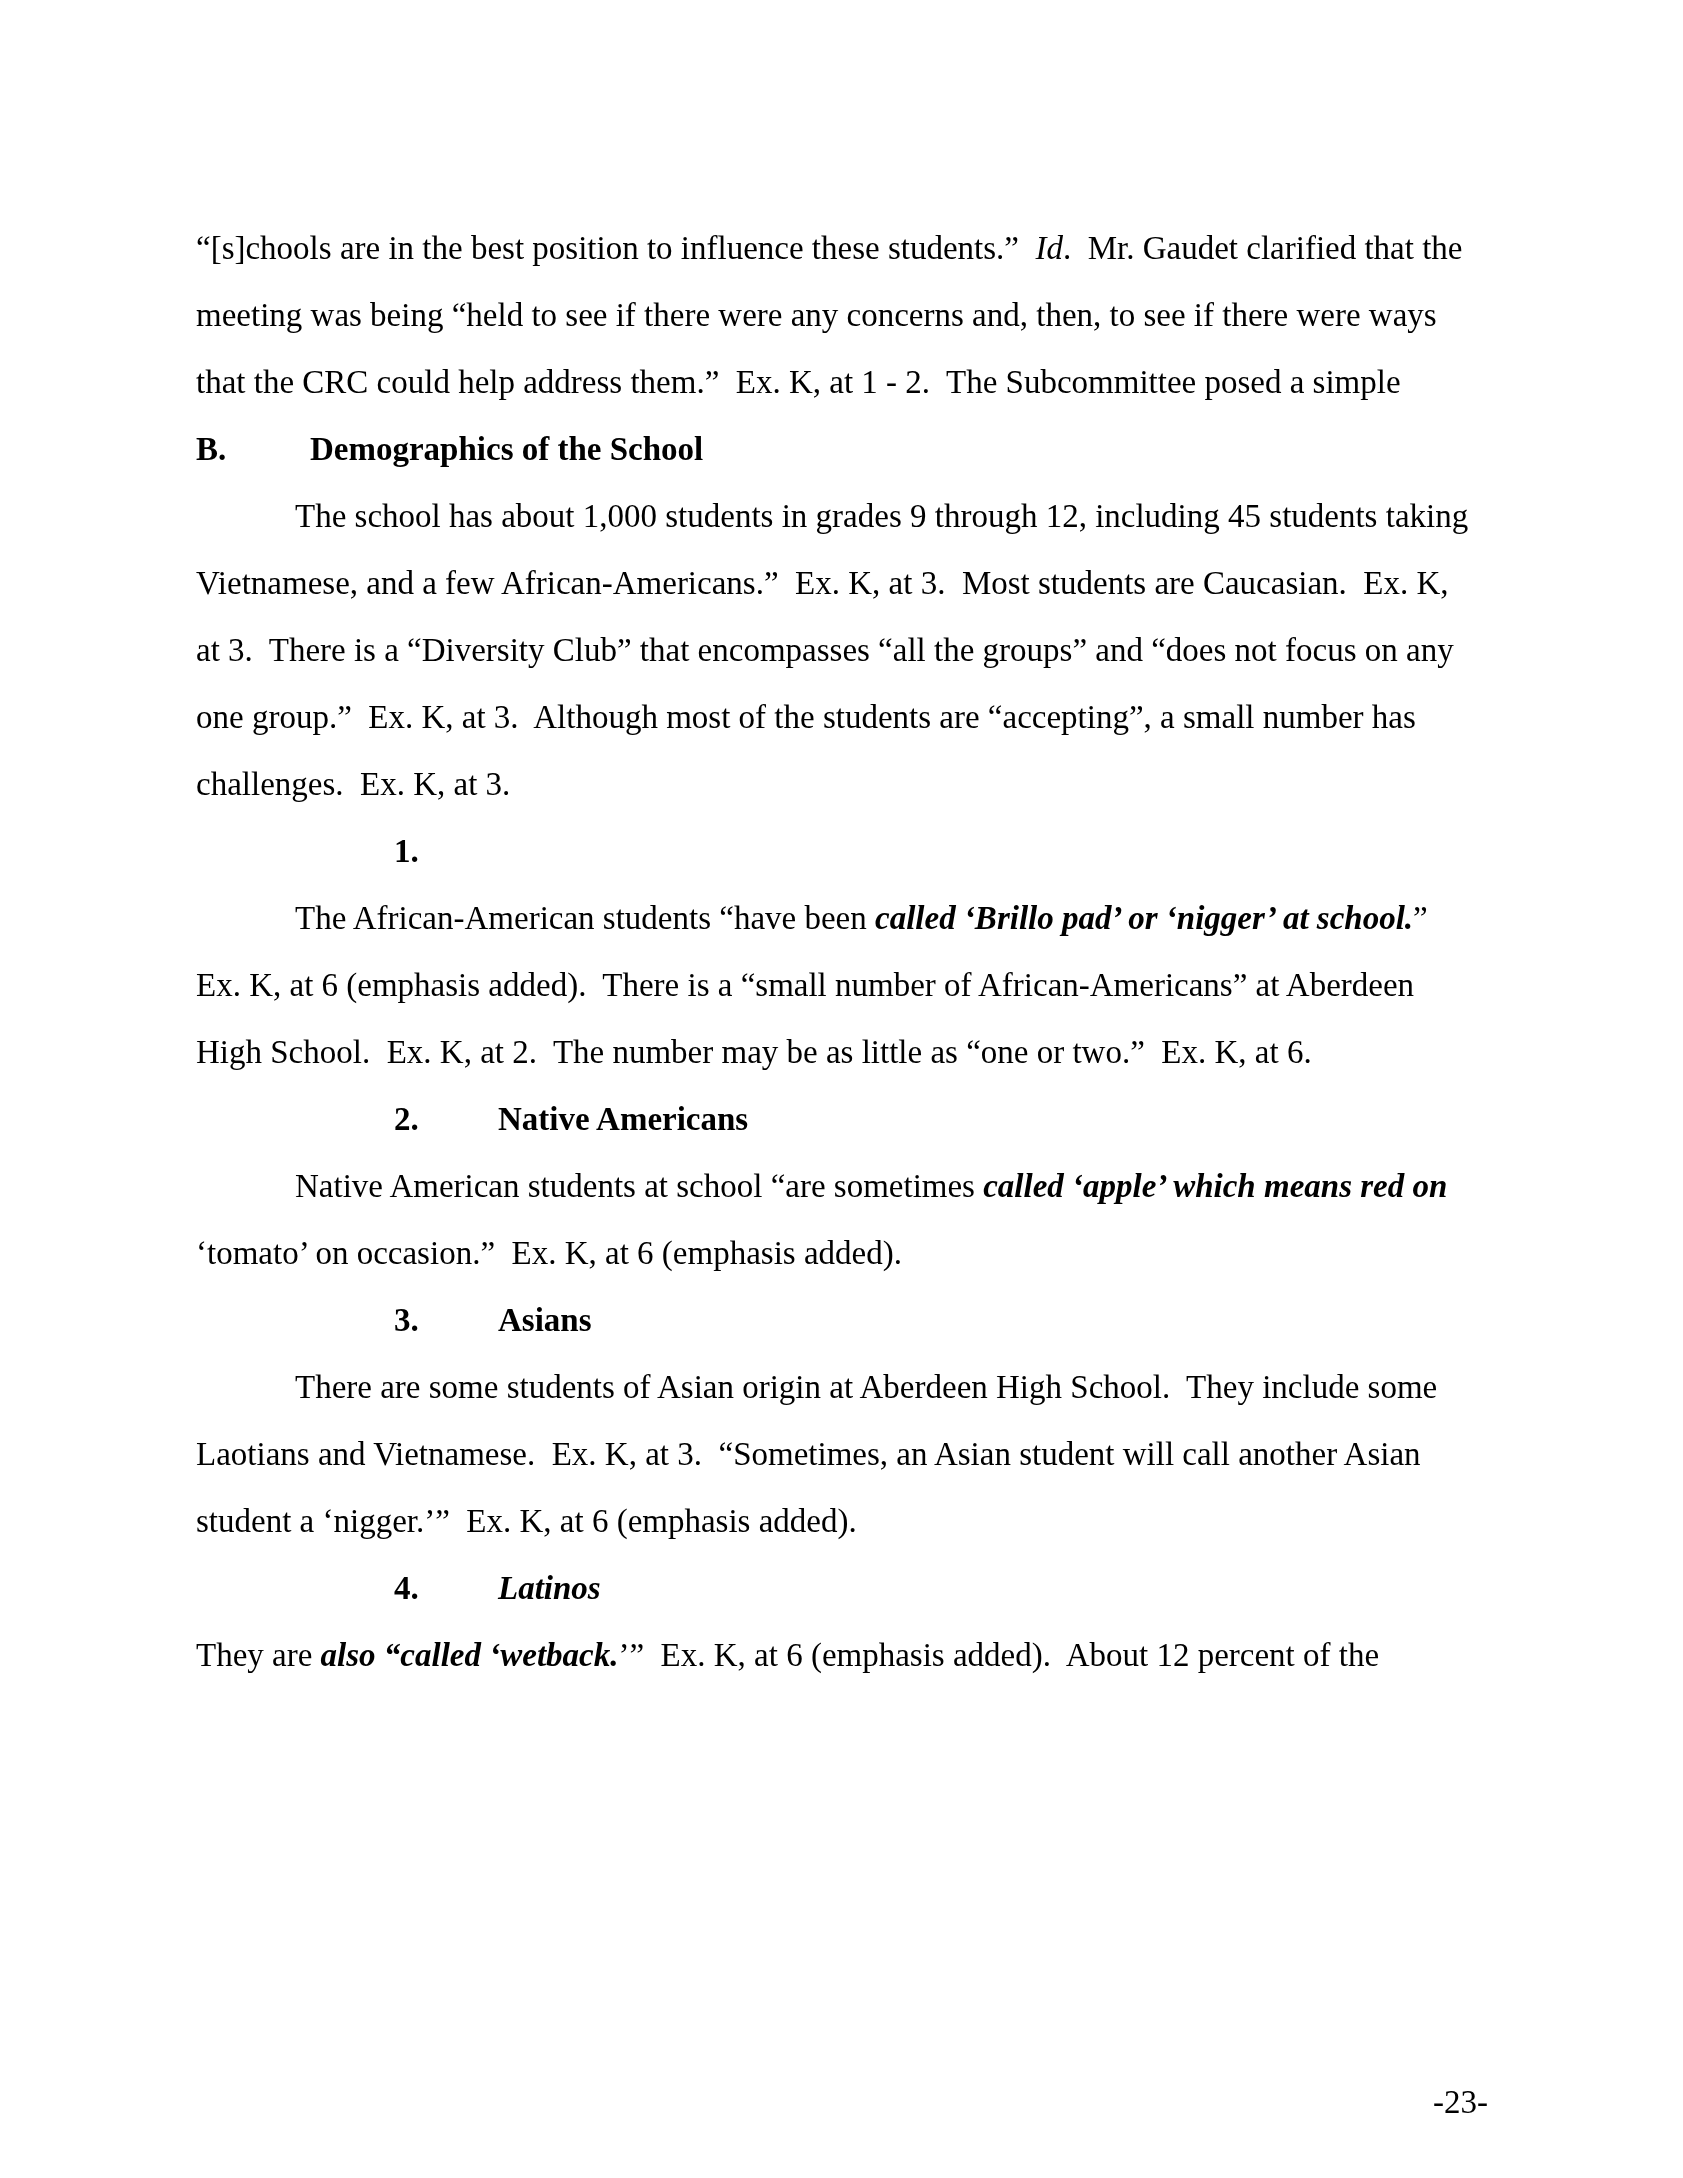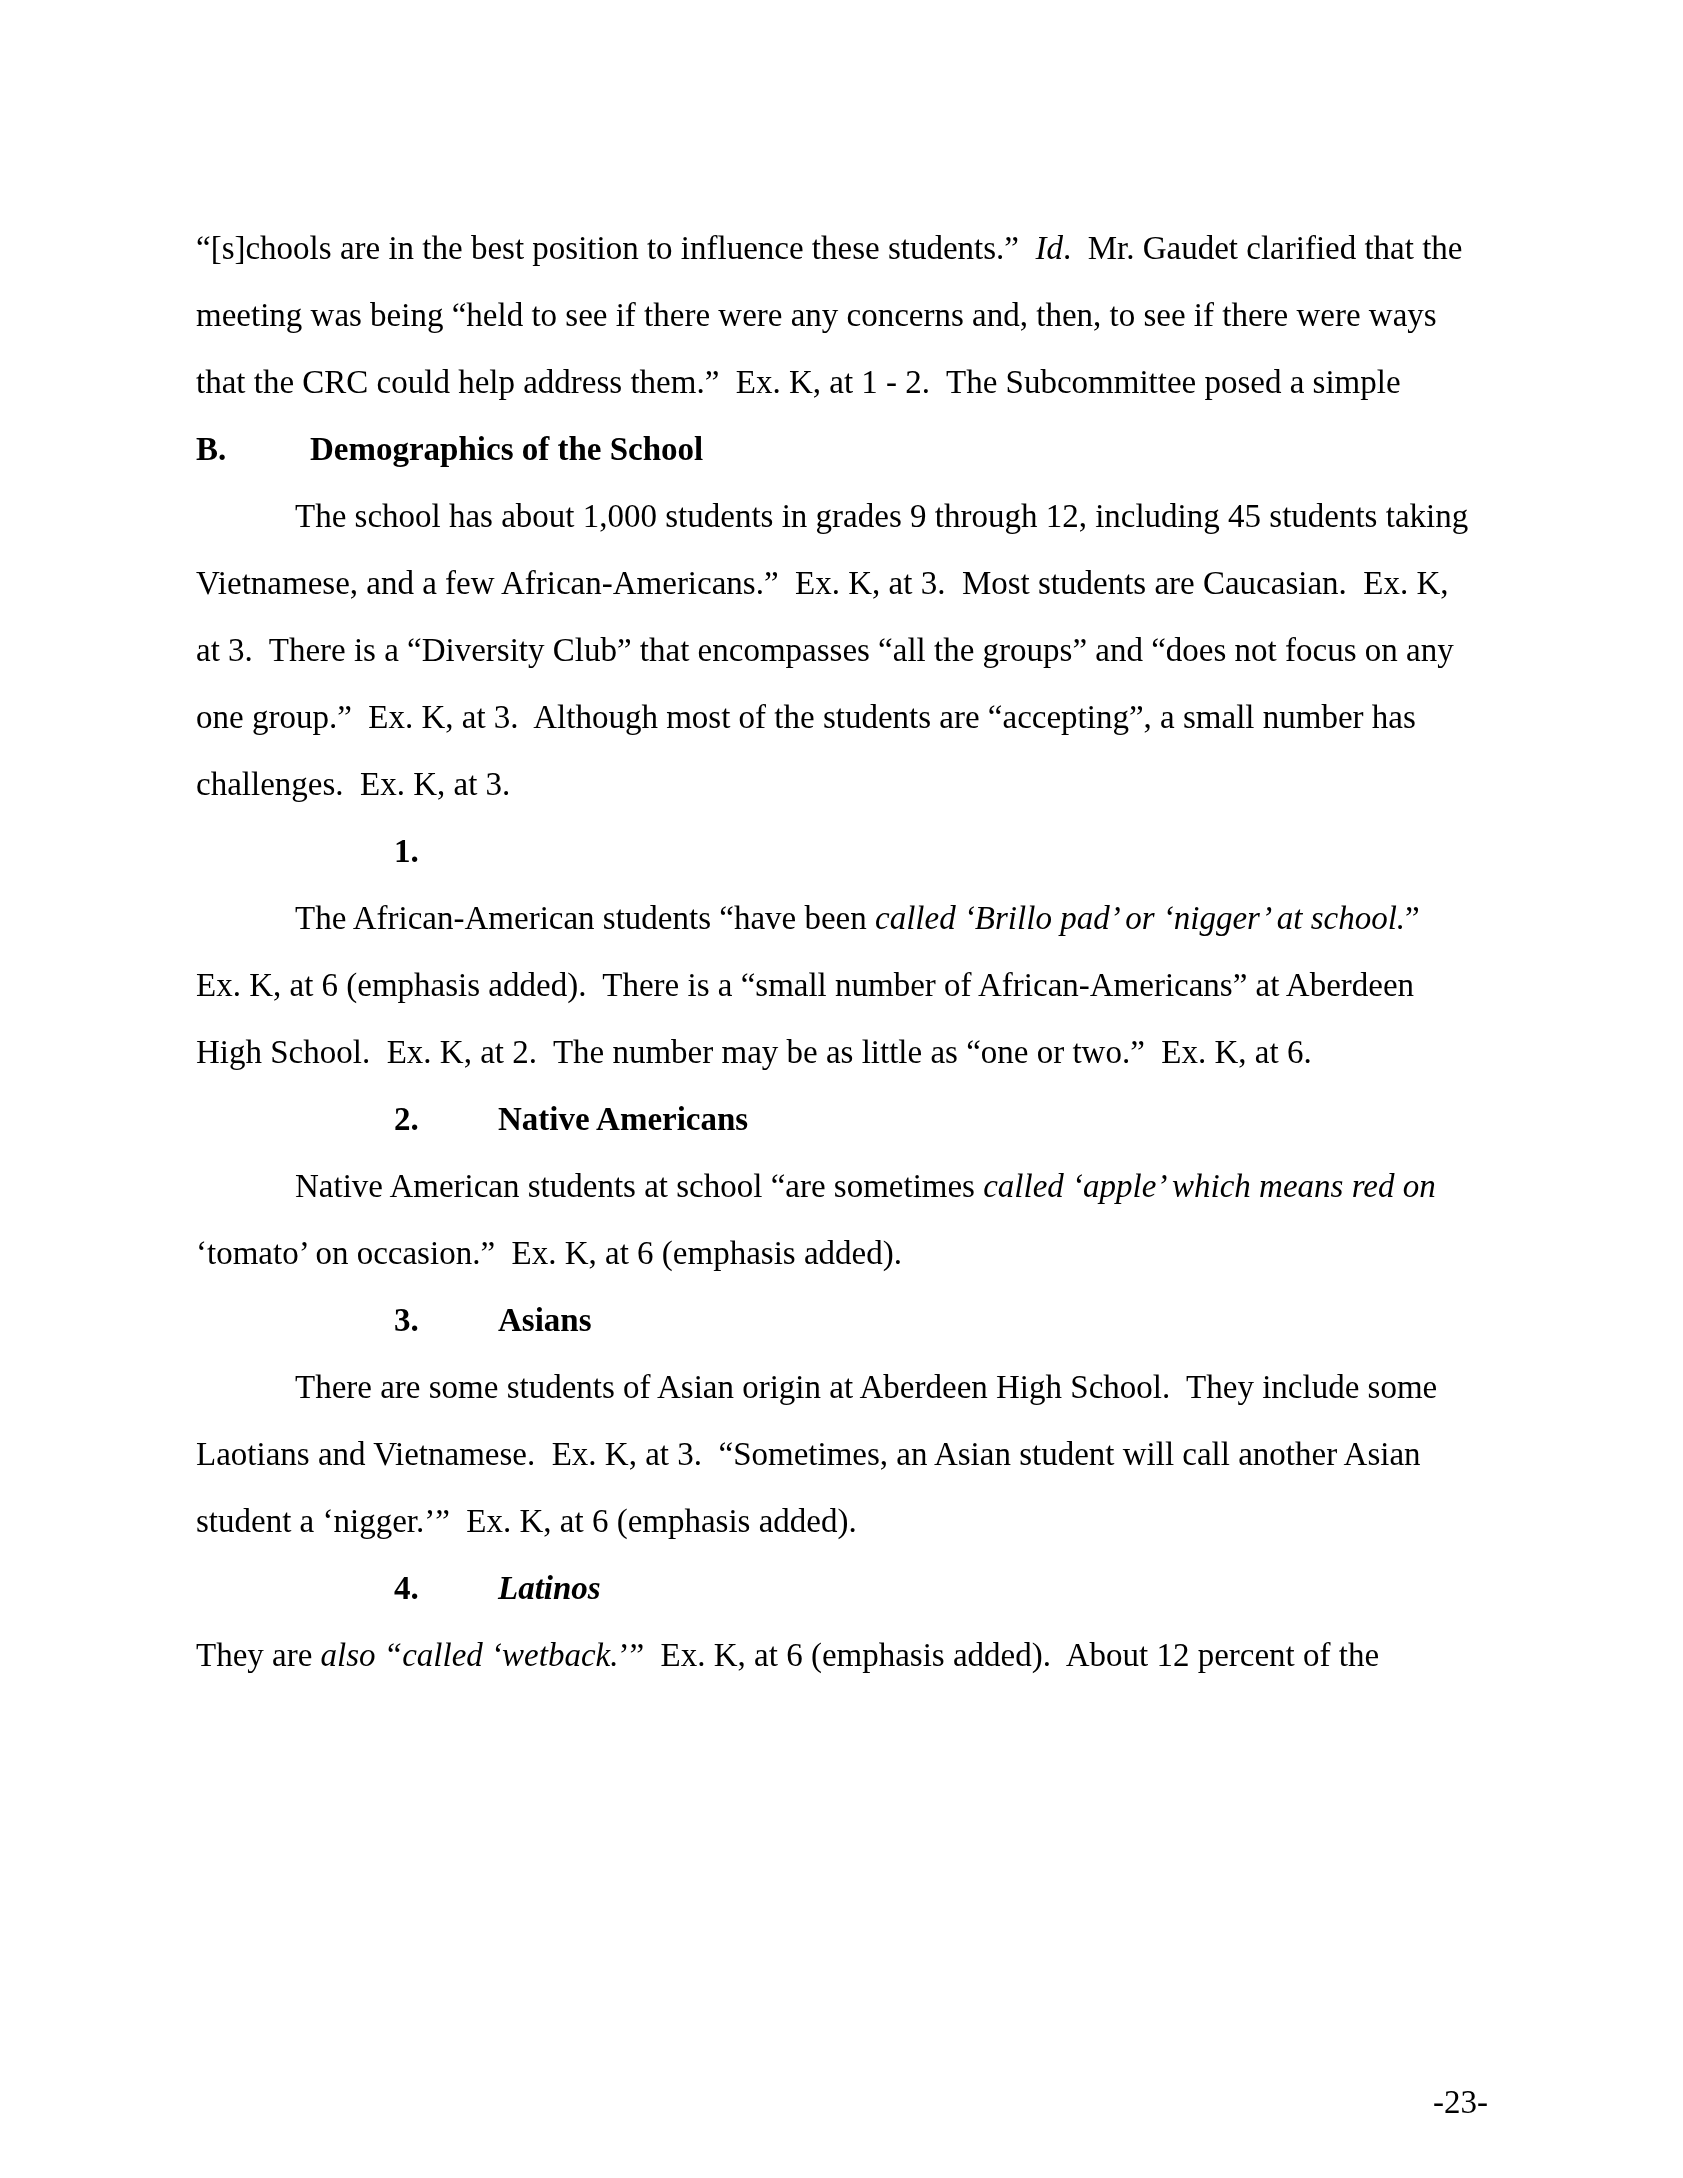--- a/index.html
+++ b/index.html
@@ -30,21 +30,21 @@
     line-height: 67px;
     white-space: pre;
   }
   .hnum, .hlabel {
     position: absolute;
     top: 0;
     font-weight: bold;
     white-space: pre;
   }
   .run-i  { font-style: italic; }
-  .run-bi { font-style: italic; font-weight: normal; text-align: center; }
+  .run-bi { font-style: italic; font-weight: bold; text-align: center; }
   .page-number {
     position: absolute;
     top: 2069px;
     right: 195px;
     line-height: 67px;
     white-space: pre;
   }
 </style>
 </head>
 <body>

